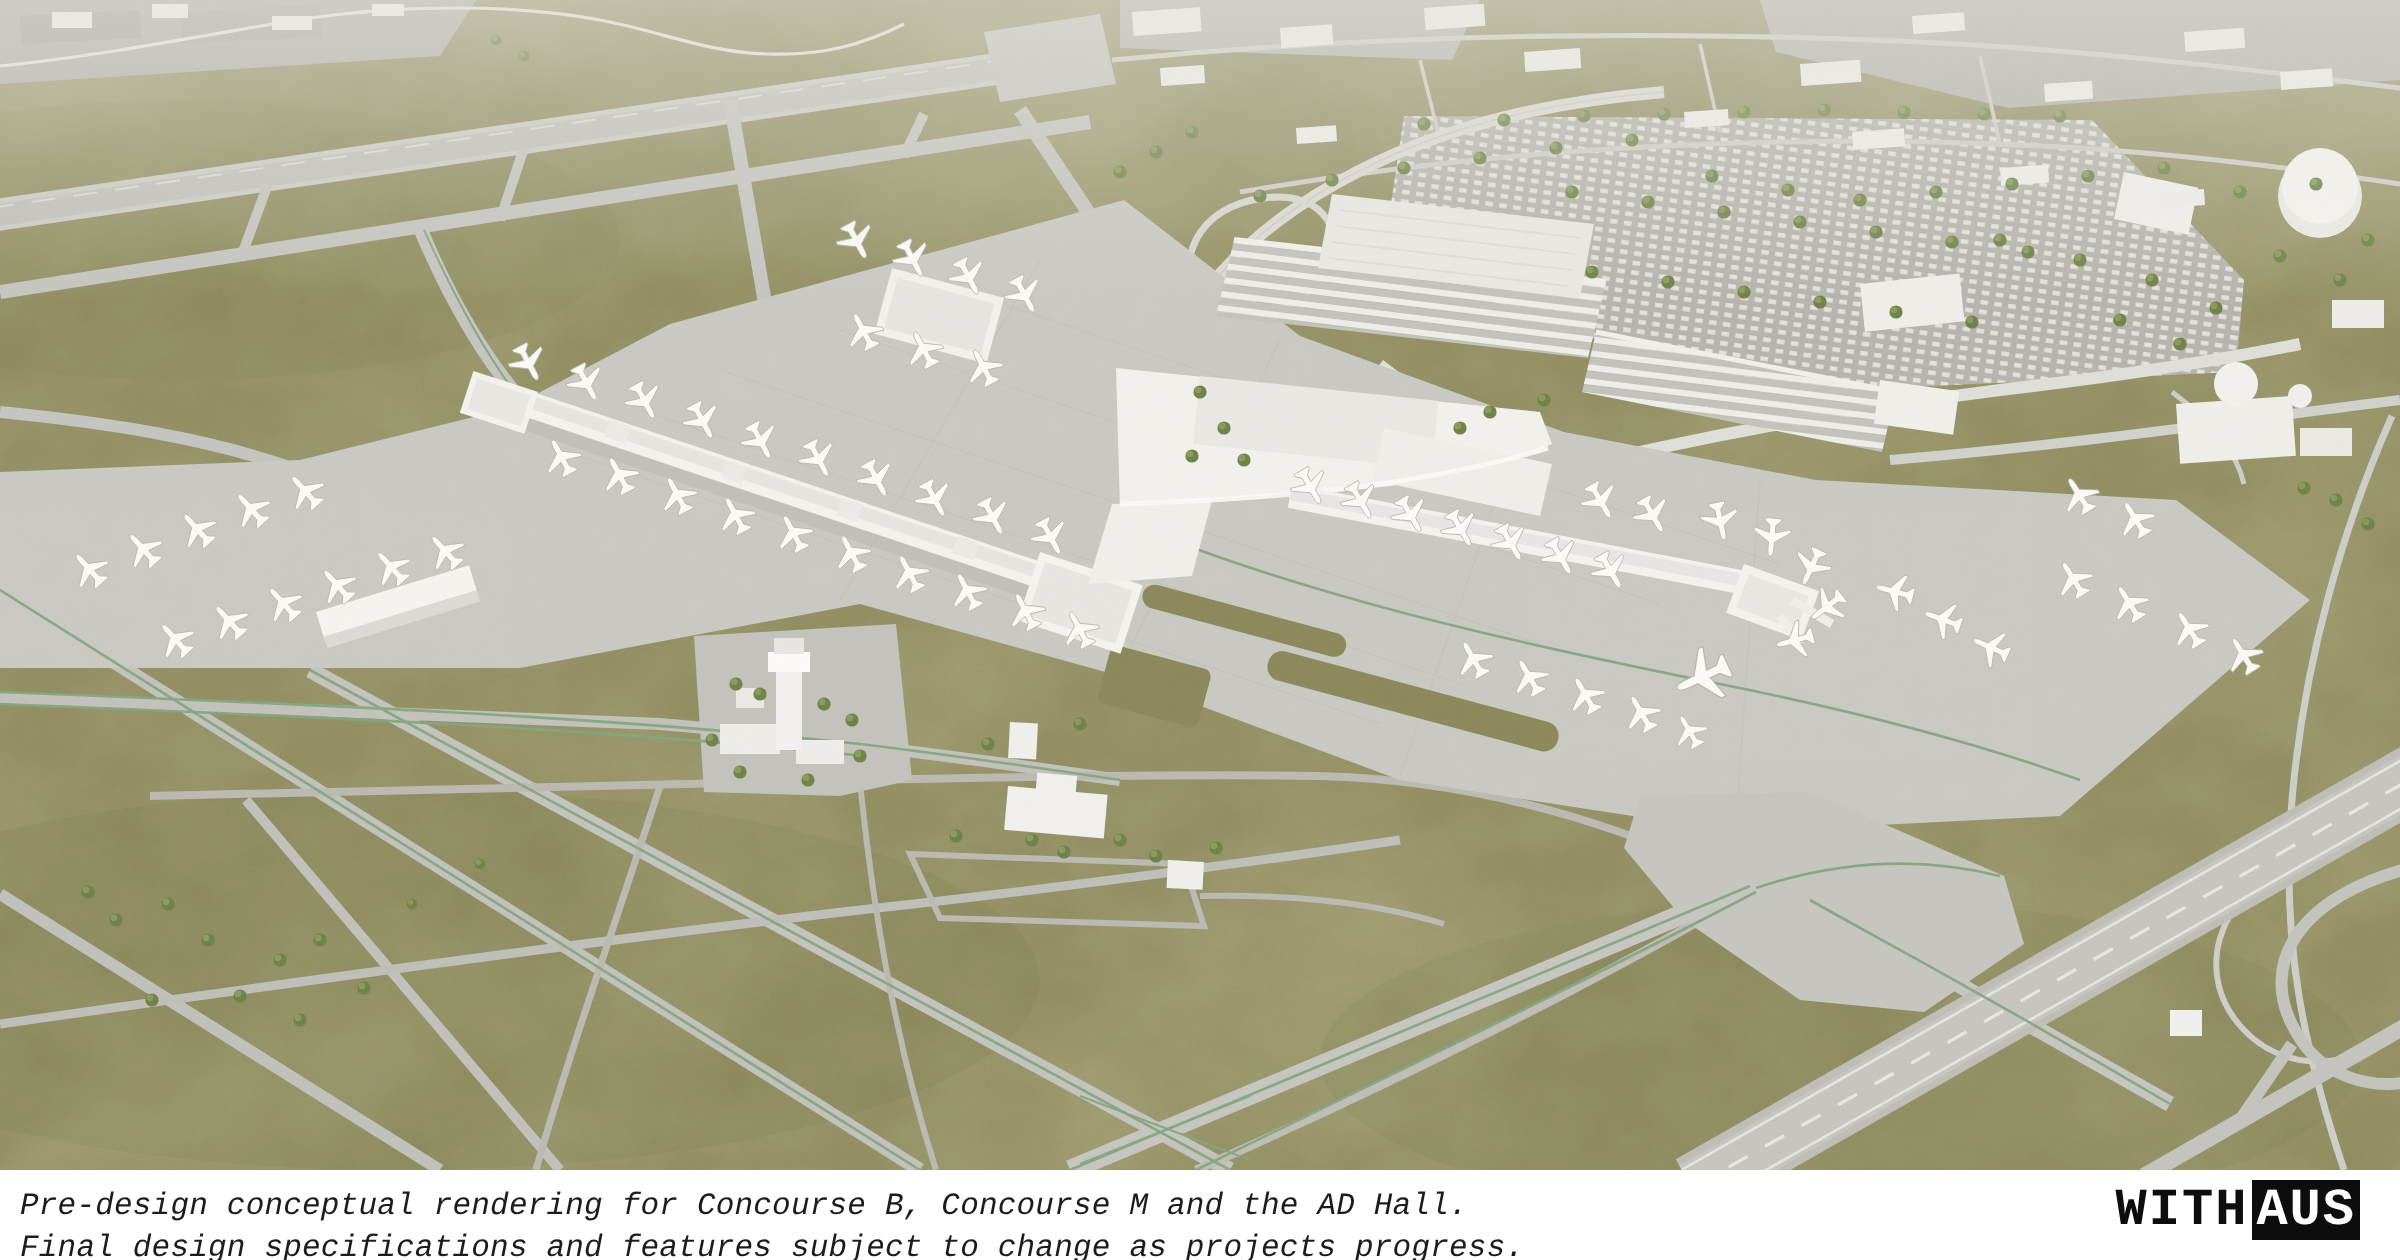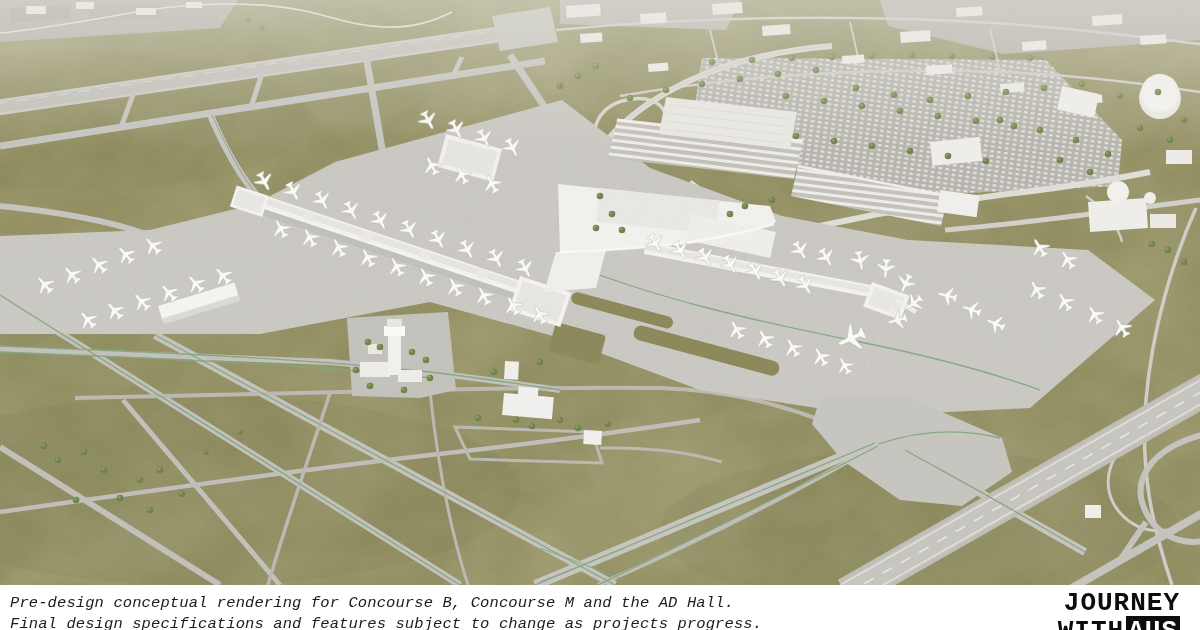--- a/index.html
+++ b/index.html
@@ -449,17 +449,16 @@
       <rect width="1200" height="585" filter="url(#fGrain)" opacity="0.14"></rect>
     </svg>
   </div>
 
   <div class="caption-bar">
     <div class="caption">
       <p>Pre-design conceptual rendering for Concourse B, Concourse M and the AD Hall.</p>
       <p>Final design specifications and features subject to change as projects progress.</p>
     </div>
     <div class="logo">
-      <div class="l1">JOURNEY</div>
       <div class="l2"><span>WITH</span><span class="aus">AUS</span></div>
     </div>
   </div>
 </div>
 
 </body></html>

